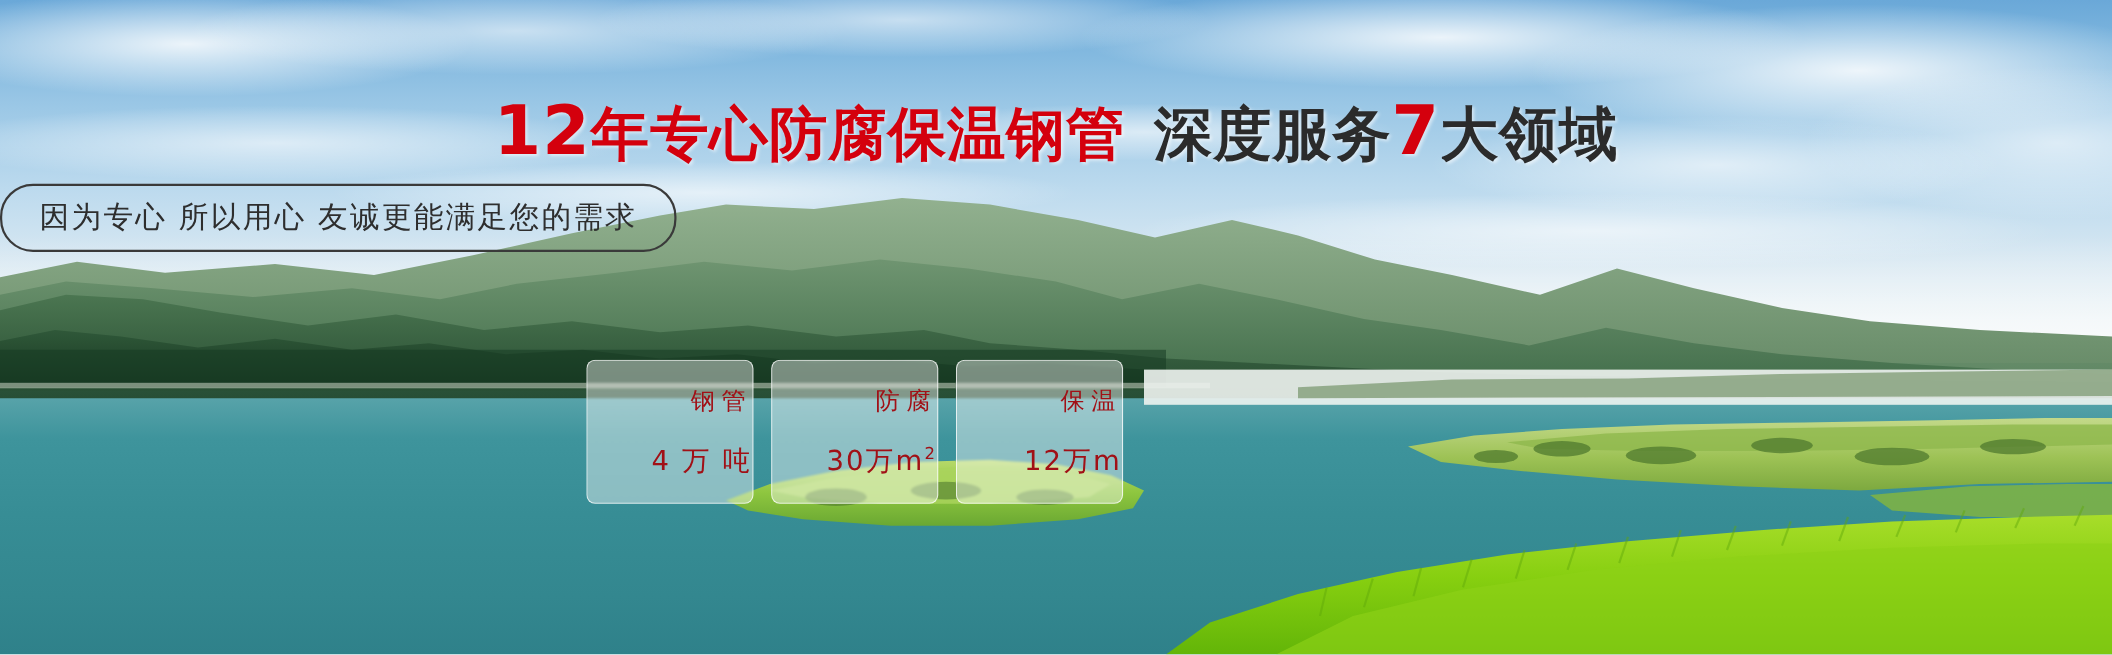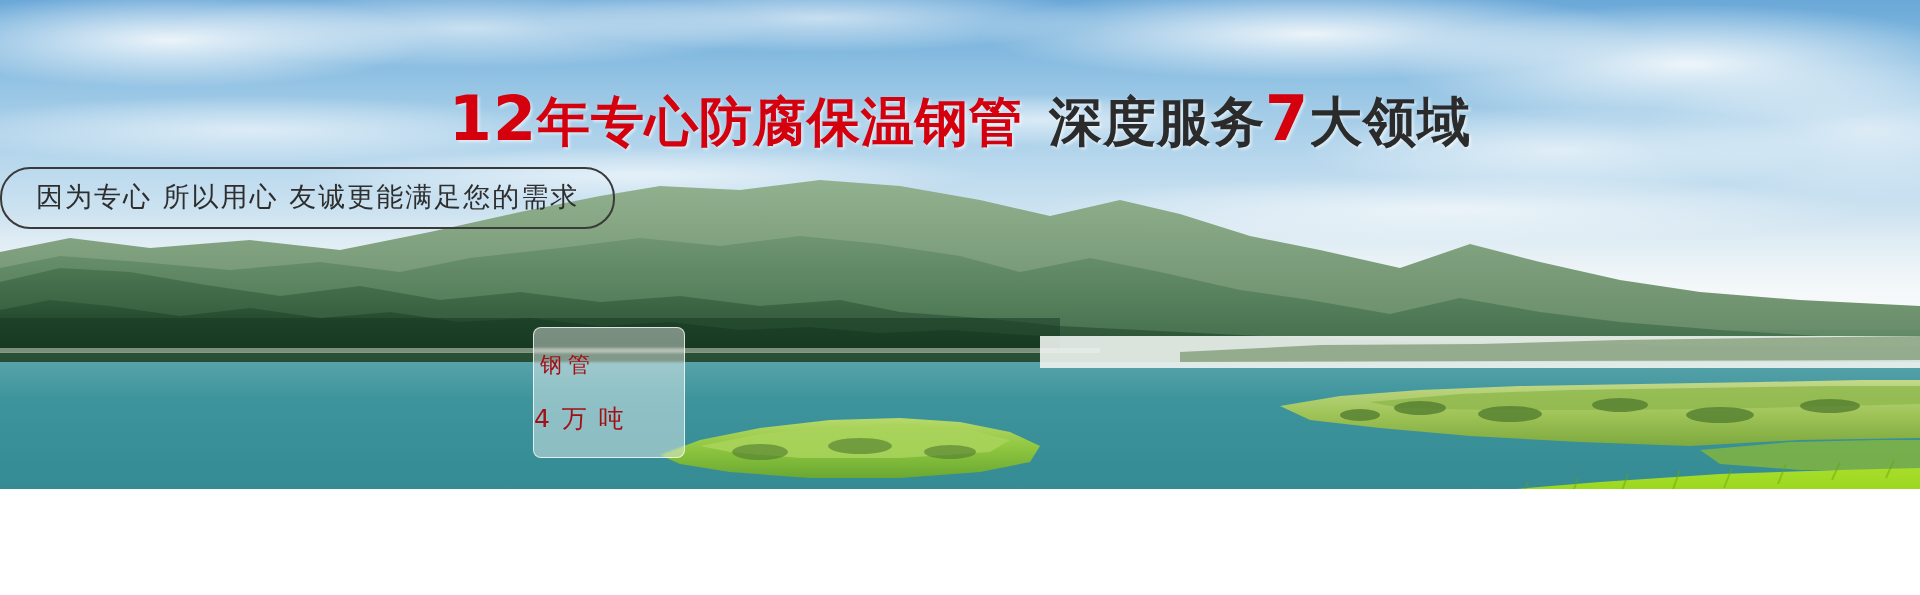--- a/index.html
+++ b/index.html
@@ -3,21 +3,21 @@
 <meta charset="utf-8">
 <style>
   html, body {
     margin: 0;
     padding: 0;
     background: #ffffff;
   }
   .banner {
     position: relative;
     width: 1920px;
-    height: 489px;
+    height: 595px;
     overflow: hidden;
     font-family: "DejaVu Sans", "Liberation Sans", sans-serif;
     user-select: none;
   }
 
   
   .scene {
     position: absolute;
     inset: 0;
   }
@@ -108,21 +108,21 @@
   }
   .card {
     width: 152px;
     height: 131px;
     border-radius: 8px;
     border: 1px solid rgba(255,255,255,0.75);
     background: rgba(255,255,255,0.42);
     backdrop-filter: blur(1px);
     display: flex;
     flex-direction: column;
-    align-items: flex-start;
+    align-items: flex-end;
     justify-content: center;
     box-sizing: border-box;
   }
   .card-title {
     font-size: 22px;
     color: #a11016;
     letter-spacing: 6px;
     text-indent: 6px;
     margin-bottom: 22px;
     font-weight: normal;
@@ -307,16 +307,24 @@
     <div class="pill">因为专心 所以用心  友诚更能满足您的需求</div>
   </div>
 
   <div class="cards">
 
     <div class="card">
       <div class="card-title">钢管</div>
       <div class="card-value"><span>4 万 吨</span><sup></sup></div>
     </div>
 
-
+    <div class="card">
+      <div class="card-title">防腐</div>
+      <div class="card-value"><span>30万m</span><sup>2</sup></div>
+    </div>
+
+    <div class="card">
+      <div class="card-title">保温</div>
+      <div class="card-value"><span>12万m</span><sup></sup></div>
+    </div>
 
   </div>
 </div>
 
 </body></html>

